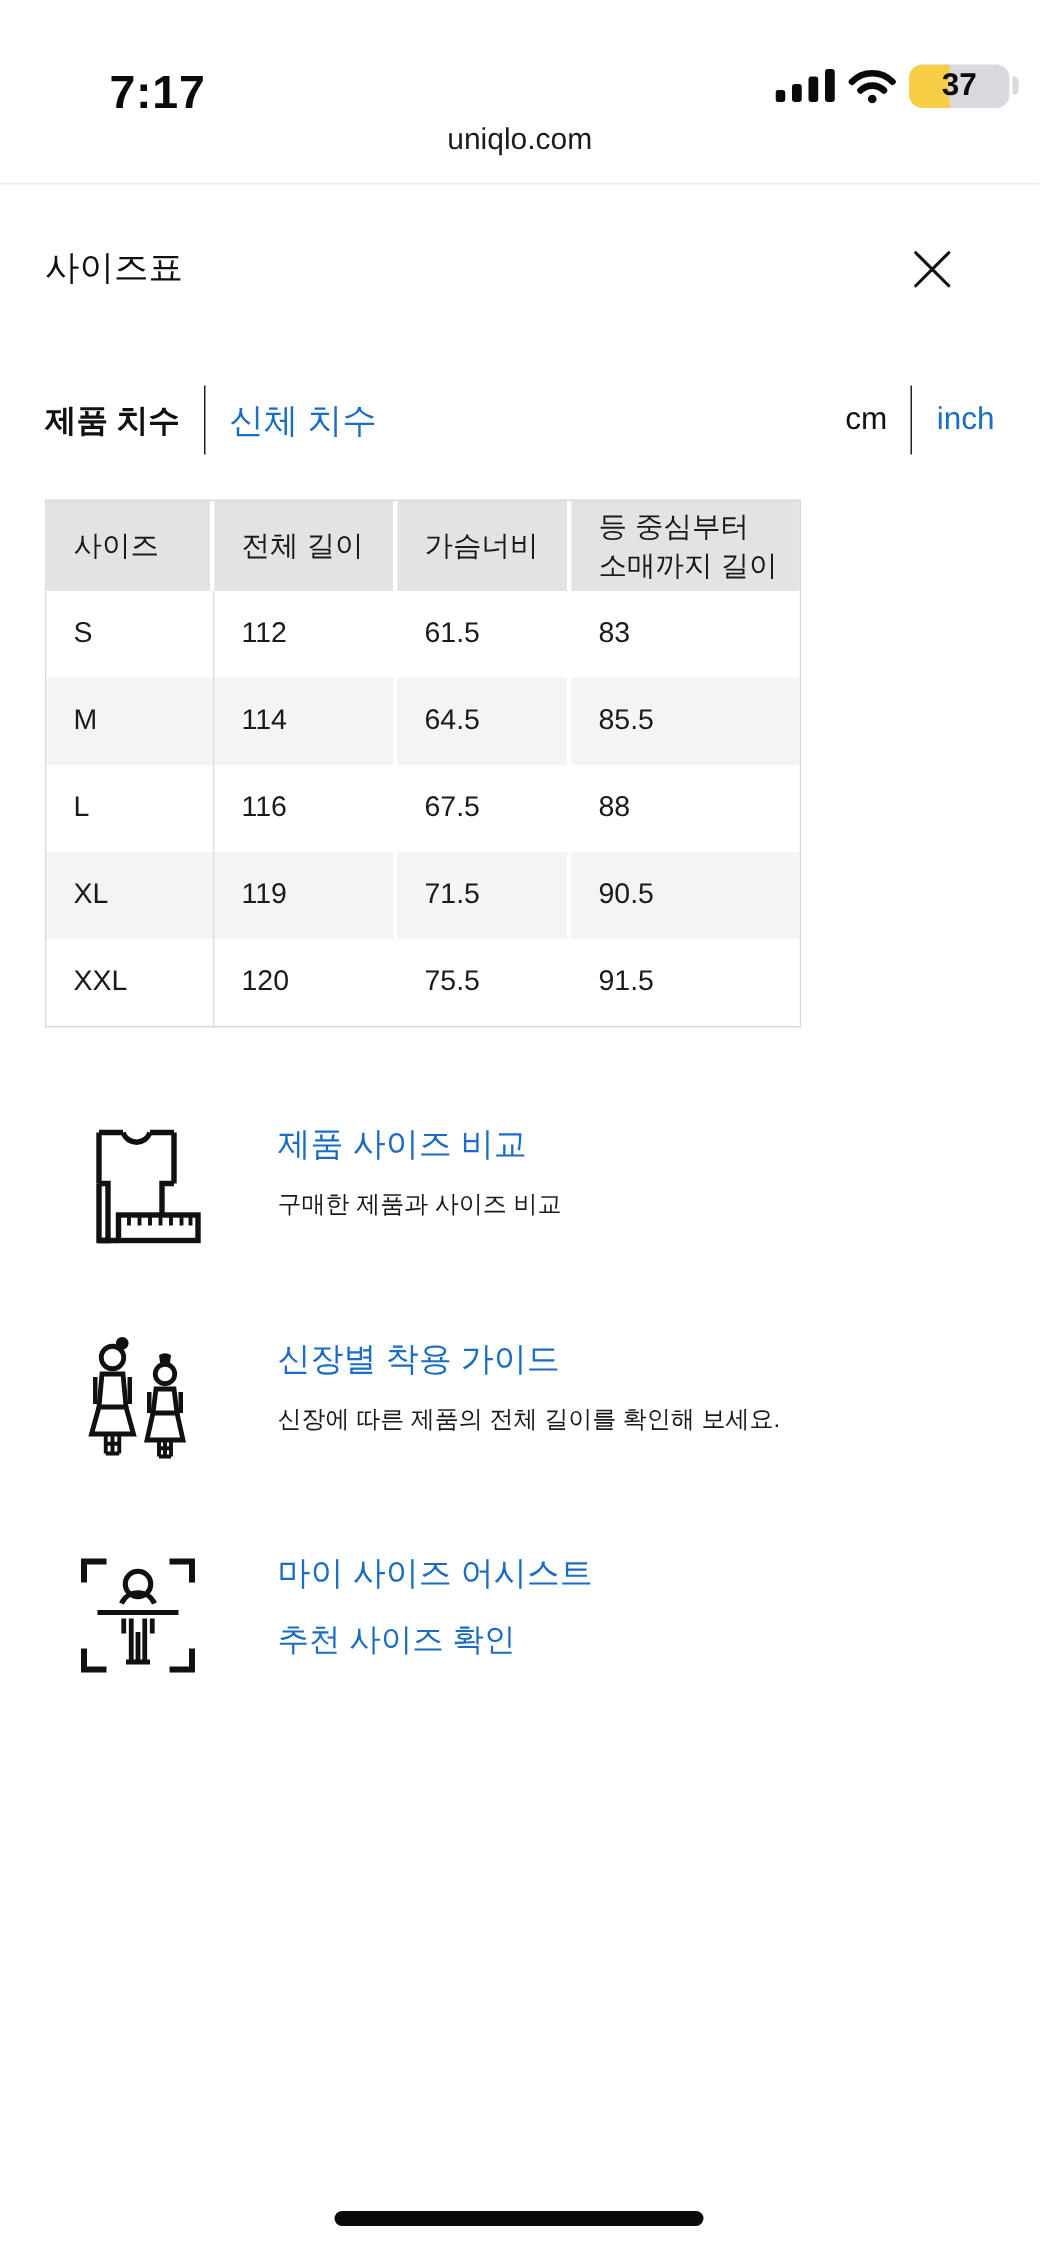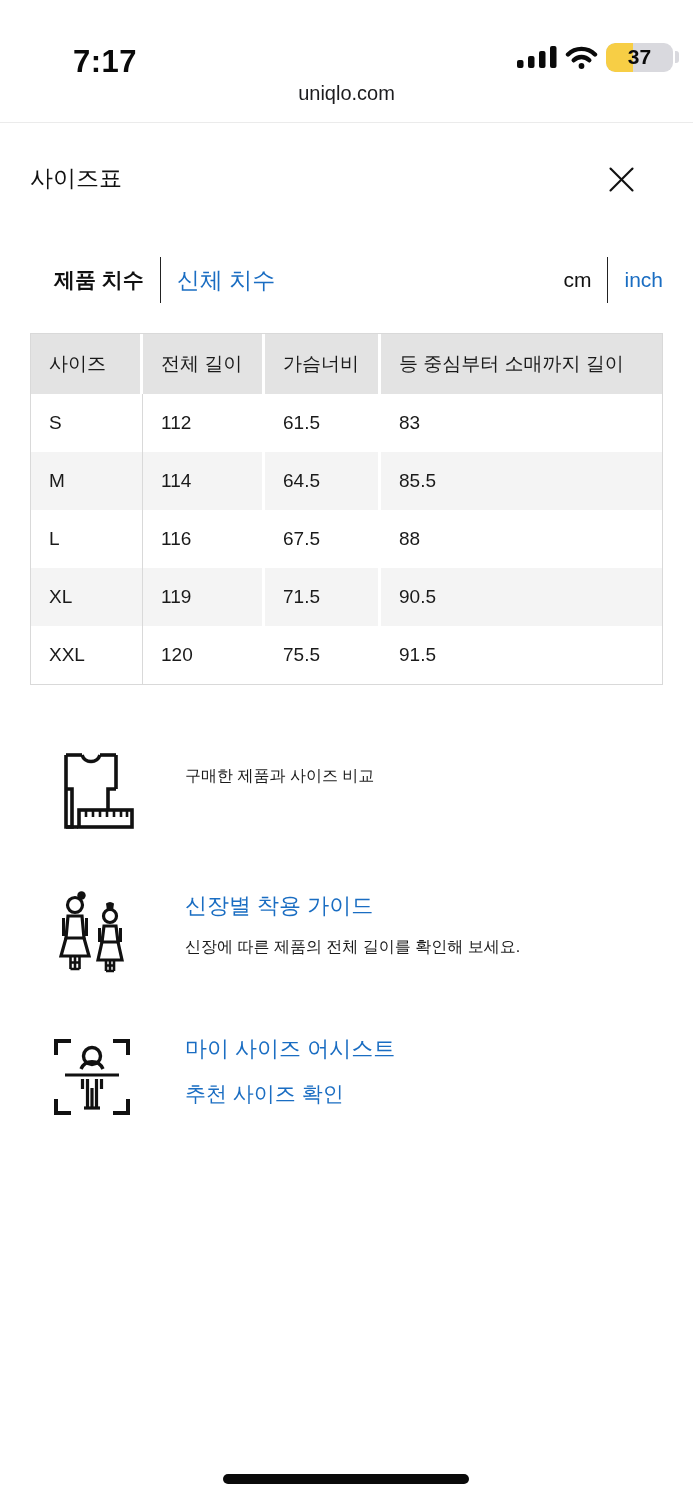--- a/index.html
+++ b/index.html
@@ -27,28 +27,28 @@
   .battery-num{position:absolute;inset:0;display:flex;align-items:center;justify-content:center;font-size:21px;font-weight:700;color:#0a0a0a;}
   .battery-cap{width:4px;height:12px;border-radius:0 3px 3px 0;background:var(--battery-gray);margin-left:-6px;}
   
   .url{position:absolute;left:0;right:0;top:82px;text-align:center;font-size:20px;color:#1c1c1e;}
   .chrome-divider{position:absolute;left:0;right:0;top:122px;height:1px;background:#ebebeb;}
   
   .modal-title{position:absolute;left:30px;top:163px;font-size:23px;color:#111;}
   .close-btn{position:absolute;left:602px;top:160px;width:38px;height:38px;display:flex;align-items:center;justify-content:center;cursor:pointer;background:none;border:none;}
   
   .tab-row{position:absolute;left:30px;right:30px;top:255px;height:50px;display:flex;align-items:center;justify-content:space-between;}
-  .tab-group,.unit-group{display:flex;align-items:center;margin-left:24px;}
+  .tab-group,.unit-group{display:flex;align-items:center;}
   .v-sep{width:1px;height:46px;background:#222;margin:0 16px;}
   .tab-active{font-size:21px;font-weight:700;color:#111;cursor:pointer;}
   .tab-link{font-size:23px;color:var(--link-blue);cursor:pointer;}
   .unit-active{font-size:21px;color:#111;cursor:pointer;}
   .unit-link{font-size:21px;color:var(--link-blue);cursor:pointer;text-align:center;}
   
-  .size-table{position:absolute;left:30px;top:333px;width:633px;border-collapse:separate;border-spacing:0;table-layout:fixed;border:1px solid var(--table-border);}
+  .size-table{position:absolute;left:30px;top:333px;width:504px;border-collapse:separate;border-spacing:0;table-layout:fixed;border:1px solid var(--table-border);}
   .size-table th{background:var(--header-gray);font-weight:400;text-align:left;font-size:19px;color:#1a1a1a;height:60px;padding:0 10px 0 18px;border-right:3px solid #fff;}
   .size-table td{font-size:19px;color:#1a1a1a;height:58px;padding:0 10px 0 18px;border-right:3px solid #fff;background:#fff;}
   .size-table td:first-child{border-right:1px solid var(--table-border);}
   .size-table th:last-child,.size-table td:last-child{border-right:none;}
   .size-table tbody tr:nth-child(even) td{background:var(--stripe-gray);}
   
   .features{position:absolute;left:30px;right:30px;top:747px;display:flex;flex-direction:column;gap:55px;}
   .feature{display:flex;align-items:flex-start;cursor:pointer;}
   .feature-icon{width:88px;height:88px;flex:0 0 88px;margin-left:18px;}
   .feature-text{margin-left:49px;padding-top:2px;}
@@ -171,20 +171,21 @@
         <path d="M34 8 a9.5 9.5 0 0 0 18 0"></path>
         <path d="M18 8 V42 M68 8 V42"></path>
         <path d="M18 42 H24 V80 H18 V42"></path>
         <path d="M68 42 H60 V62"></path>
         <path d="M18 80 H30"></path>
         <rect x="31" y="63" width="53" height="17"></rect>
         <path d="M38 63 v7 M45 63 v7 M52 63 v7 M59 63 v7 M66 63 v7 M73 63 v7 M79 63 v7" stroke-width="2.6"></path>
       </svg>
     </span>
     <div class="feature-text">
+      <div class="feature-title">제품 사이즈 비교</div>
       <div class="feature-sub">구매한 제품과 사이즈 비교</div>
     </div>
   </div>
 
   <div class="feature">
     <span class="feature-icon">
       <svg width="88" height="88" viewBox="0 0 88 88" fill="none" stroke="#111" stroke-width="3.2">
         <circle cx="27" cy="15" r="7.5"></circle>
         <circle cx="33.5" cy="5.5" r="4.2" fill="#111" stroke="none"></circle>
         <path d="M20 26 H34 L36 48 H18 Z"></path>

